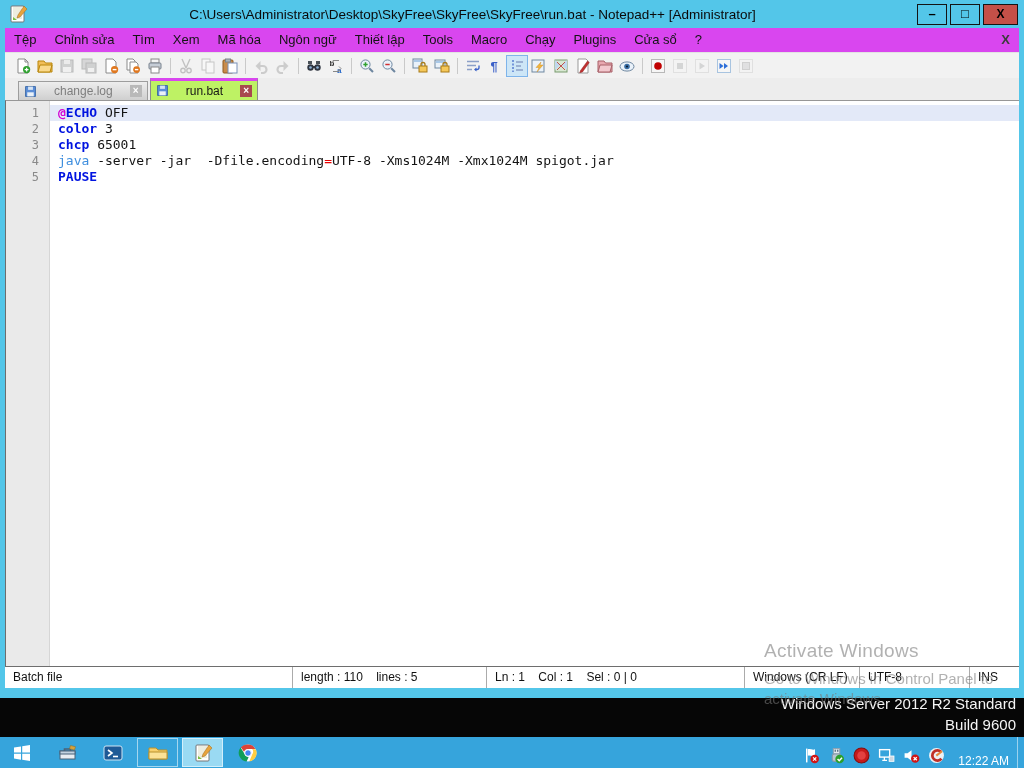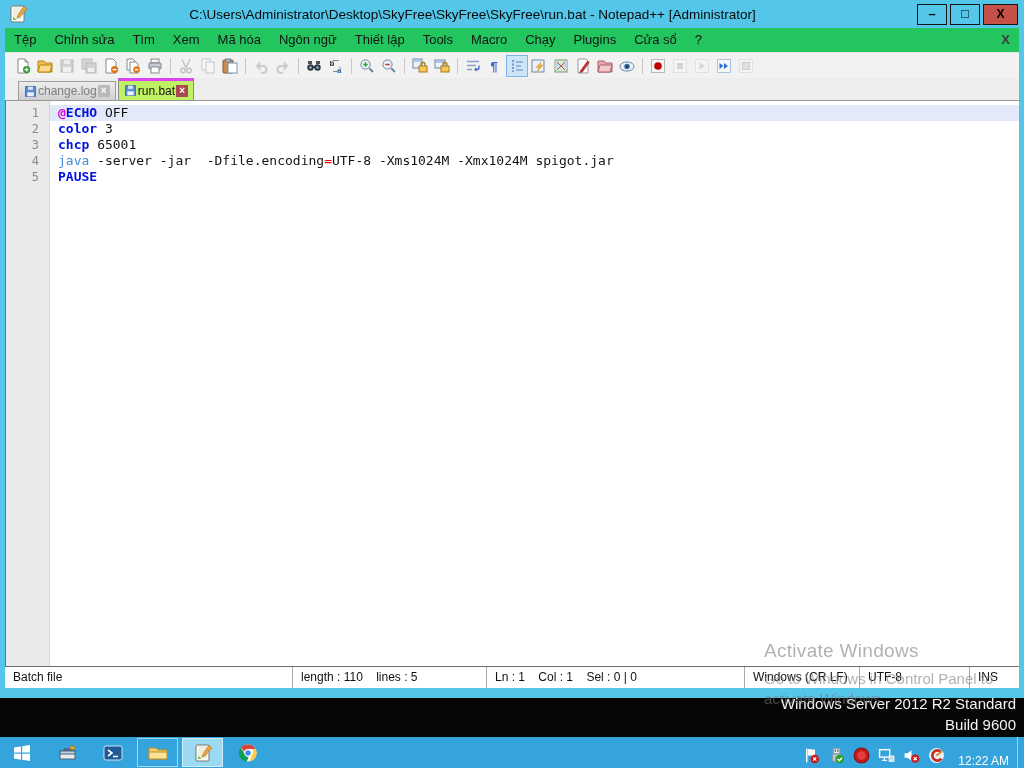--- a/index.html
+++ b/index.html
@@ -10,32 +10,32 @@
 .window{position:absolute;top:0;left:0;width:1024px;height:698px;background:#53C6E9;padding:0 5px 10px;display:flex;flex-direction:column}
 .titlebar{height:28px;margin:0 -5px;display:flex;align-items:center;padding:0 3px;flex:none}
 .app-icon{width:20px;height:20px;margin-left:5px;flex:none}
 .app-icon svg{width:20px;height:20px}
 .title-text{flex:1;text-align:center;font-size:13.5px;color:#0a0a0a;white-space:nowrap;overflow:hidden}
 .win-controls{display:flex;gap:3px;margin-right:3px;flex:none}
 .wc{width:30px;height:21px;border:1px solid #141414;background:#53C6E9;color:#000;font-weight:bold;font-size:13px;line-height:18px;text-align:center;padding:0;cursor:default}
 .wc.close{width:35px;background:#C45048;font-size:12px}
 
 .window-inner{flex:1;background:#fff;display:flex;flex-direction:column;overflow:hidden}
-.menubar{height:24px;background:#22c55e;display:flex;align-items:center;font-size:13px;position:relative;flex:none}
+.menubar{height:24px;background:#d946ef;display:flex;align-items:center;font-size:13px;position:relative;flex:none}
 .menu-item{padding:0 9px;line-height:24px;color:#141414;white-space:nowrap}
 .menu-close{position:absolute;right:9px;top:0;line-height:24px;color:#3c3c3c;font-size:13px;font-weight:bold}
 .toolbar{height:26px;background:#F2F2F2;border-top:1px solid #E3E3E3;display:flex;align-items:center;padding-left:7px;flex:none}
 .tb-btn{width:22px;height:22px;border:1px solid transparent;background:transparent;display:flex;align-items:center;justify-content:center;padding:0;flex:none}
 .tb-btn svg{width:16px;height:16px}
 .tb-btn.disabled{opacity:.42;filter:grayscale(.95)}
 .tb-btn.active{background:#CDE6F7;border-color:#7EB4EA}
 .tb-sep{width:1px;height:16px;background:#C9C9C9;margin:0 4px;flex:none}
 
 .tabbar{height:22px;background:#EDEDED;display:flex;align-items:flex-end;padding-left:13px;gap:2px;flex:none}
-.tab{height:19px;display:flex;align-items:center;gap:1px;padding:0 5px;background:linear-gradient(#EDEDED,#CFCFCF);border:1px solid #9D9D9D;border-bottom:none;font-size:12px;color:#7E7E7E;cursor:default}
+.tab{height:19px;display:flex;align-items:center;gap:17px;padding:0 5px;background:linear-gradient(#EDEDED,#CFCFCF);border:1px solid #9D9D9D;border-bottom:none;font-size:12px;color:#7E7E7E;cursor:default}
 .tab .tab-ic{width:13px;height:13px;display:inline-flex}
 .tab .tab-ic svg{width:13px;height:13px}
 .tab.active{height:22px;background:#bef264;border:1px solid #8C8C8C;border-bottom:none;border-top:3px solid #d946ef;color:#161616}
 .tab-x{width:12px;height:12px;background:#B9B9B9;color:#fff;font-size:10px;line-height:11px;text-align:center;font-weight:bold}
 .tab.active .tab-x{background:#A8494F}
 
 .editor{flex:1;display:flex;border-top:1px solid #979797;border-left:1px solid #6E6E6E;background:#fff;overflow:hidden}
 .gutter{width:44px;background:#EAEAEA;border-right:1px solid #D6D6D6;padding-top:4px;flex:none}
 .ln{height:16px;text-align:right;padding-right:10px;color:#8A8A8A;font:12px/16px "DejaVu Sans Mono","Liberation Mono",monospace}
 .code{flex:1;padding-top:4px;font:13px/16px "DejaVu Sans Mono","Liberation Mono",monospace;overflow:hidden}

